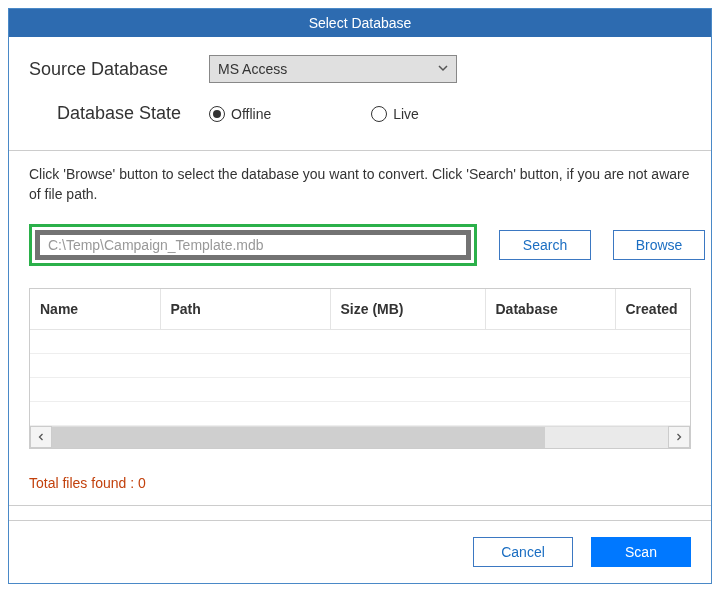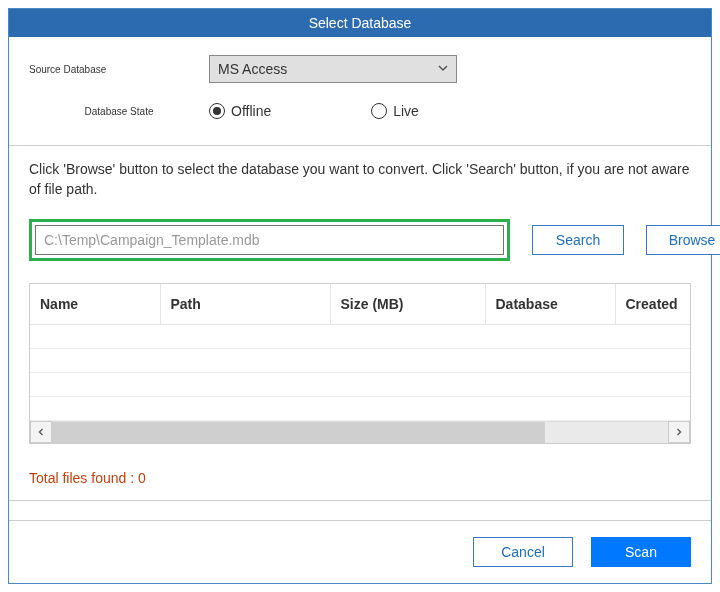--- a/index.html
+++ b/index.html
@@ -28,21 +28,21 @@
       padding: 18px 20px 14px 20px;
     }
     .form-row {
       display: flex;
       align-items: center;
       margin-bottom: 20px;
     }
     .form-row:last-child { margin-bottom: 12px; text-align: center; }
     .form-label {
       width: 180px;
-      font-size: 10px;
+      font-size: 18px;
     }
     .select-wrap {
       position: relative;
       width: 248px;
     }
     .select-field {
       width: 100%;
       height: 28px;
       border: 1px solid #888;
       background: #e0e0e0;
@@ -95,23 +95,23 @@
       align-items: center;
       gap: 22px;
       margin-bottom: 22px;
     }
     .path-highlight {
       border: 3px solid #2bb04a;
       padding: 3px;
       display: inline-block;
     }
     .path-input {
-      width: 469px;
+      width: 436px;
       height: 30px;
-      border: 1px solid #737373;
+      border: 5px solid #737373;
       padding: 0 8px;
       color: #999;
       font-size: 14px;
       outline: none;
     }
     .btn-outline {
       height: 30px;
       min-width: 92px;
       border: 1px solid #3b78c2;
       background: #fff;

